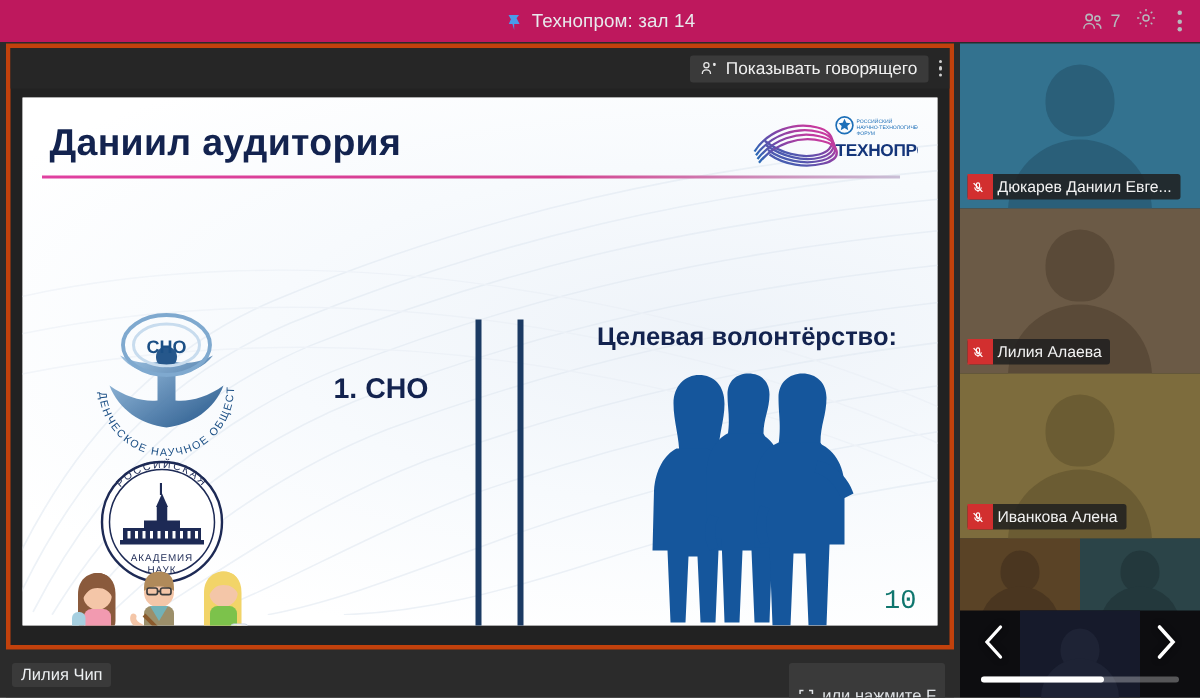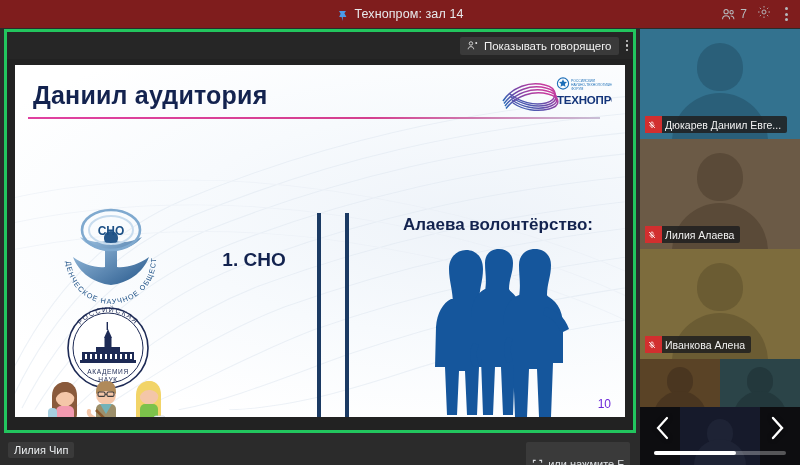--- a/index.html
+++ b/index.html
@@ -3,35 +3,35 @@
 <meta charset="utf-8">
 <style>
   * { box-sizing: border-box; margin:0; padding:0; }
   html,body { width:800px; height:465px; overflow:hidden; background:#2b2b2b;
     font-family:"Liberation Sans", sans-serif; }
 
   .app { position:relative; width:800px; height:465px; background:#2b2b2b; }
 
   
   .topbar { position:absolute; left:0; top:0; width:800px; height:28px;
-    background:#7f1d1d; display:flex; align-items:center; }
+    background:#be185d; display:flex; align-items:center; }
   .topbar-center { position:absolute; left:0; right:0; top:0; height:28px;
     display:flex; align-items:center; justify-content:center; gap:6px; }
   .pin-icon { width:12px; height:12px; display:block; }
   .room-title { color:#e8eaed; font-size:12.5px; letter-spacing:.1px; }
   .topbar-right { position:absolute; right:8px; top:0; height:28px;
     display:flex; align-items:center; gap:10px; }
   .tb-ic { display:flex; align-items:center; gap:4px; color:#b6b9bd; font-size:12px; }
   .tb-ic svg { display:block; }
   .kebab { display:flex; flex-direction:column; gap:2.5px; padding:3px 4px; }
   .kebab i { width:3px; height:3px; border-radius:50%; background:#b6b9bd; display:block; }
 
   
   .share-frame { position:absolute; left:4px; top:29px; width:632px; height:404px;
-    border:3px solid #22c55e; background:#222; }
+    border:3px solid #c2410c; background:#222; }
   .share-topstrip { position:absolute; left:0; top:0; width:100%; height:27px;
     background:#262626; display:flex; align-items:center; justify-content:flex-end; }
   .speaker-btn { display:flex; align-items:center; gap:5px; background:#3a3a3a;
     color:#f1f1f1; font-size:11.5px; padding:3px 7px; margin-right:2px; border-radius:2px; }
   .speaker-btn svg { display:block; }
   .strip-kebab { display:flex; flex-direction:column; gap:2px; padding:4px 5px; }
   .strip-kebab i { width:2.5px; height:2.5px; border-radius:50%; background:#d0d0d0; display:block; }
 
   
   .slide { position:absolute; left:8px; top:33px; width:610px; height:352px;
@@ -57,21 +57,21 @@
   .li-1 { left:178px; top:183px; width:122px; }
   .li-2 { left:170px; top:256px; width:138px; }
 
   .vline { position:absolute; width:4px; background:#1b3a63; }
   .vline-a { left:302px; top:148px; height:255px; }
   .vline-b { left:330px; top:148px; height:255px; }
 
   .vol-title { position:absolute; left:352px; top:150px; width:262px;
     text-align:center; font-size:17px; font-weight:bold; color:#13234f; }
   .group-sil { position:absolute; left:404px; top:182px; width:166px; height:184px; }
-  .page-num { position:absolute; right:14px; bottom:6px; font-size:12px; color:#6d28d9; }
+  .page-num { position:absolute; right:14px; bottom:6px; font-size:18px; color:#0f766e;font-family:Liberation Mono, monospace; }
 
   
   .presenter-bar { position:absolute; left:4px; bottom:0; width:632px; height:29px;
     background:#2b2b2b; }
   .presenter-name { position:absolute; left:4px; top:6px; background:#3a3a3a;
     color:#eceff1; font-size:11px; padding:2px 6px; border-radius:2px; }
   .fs-hint { position:absolute; right:6px; top:6px; background:#3a3a3a;
     color:#dfe2e5; font-size:11px; padding:16px 6px; border-radius:2px;
     display:flex; align-items:center; gap:5px; }
   .fs-hint svg { display:block; }
@@ -323,21 +323,21 @@
           <rect x="115" y="90" width="7" height="5" rx="2" fill="#d9392f"></rect>
           <rect x="124" y="90" width="7" height="5" rx="2" fill="#d9392f"></rect>
         </g>
       </svg>
 
       <div class="list-item li-1">1. СНО</div>
 
       <div class="vline vline-a"></div>
       <div class="vline vline-b"></div>
 
-      <div class="vol-title">Алаева волонтёрство:</div>
+      <div class="vol-title">Целевая волонтёрство:</div>
 
       <svg class="group-sil" viewBox="0 0 166 184">
         <g fill="#15569c">
           <path d="M30 22 C30 10 38 3 47 3 C57 3 64 10 64 22 C64 34 60 42 60 56 L62 60 C54 62 42 62 34 58 C34 44 30 34 30 22 Z"></path>
           <path d="M32 52 C24 56 18 66 17 80 L16 120 L26 120 L28 168 L38 168 L40 124 L46 124 L48 168 L58 168 L60 120 L68 120 L68 80 C68 64 60 55 52 52 Z"></path>
           <path d="M66 16 C66 7 72 2 80 2 C88 2 94 7 94 16 C94 26 90 32 90 42 L92 46 C82 48 72 48 66 44 C68 32 66 26 66 16 Z"></path>
           <path d="M66 42 C58 46 52 56 52 70 L52 112 L62 112 L64 168 L74 168 L76 120 L82 120 L84 168 L94 168 L96 112 L104 112 L104 70 C104 58 96 46 88 42 Z"></path>
           <path d="M100 18 C100 8 107 2 116 2 C125 2 132 8 132 18 C132 30 128 36 128 48 L130 52 C120 54 108 54 100 50 C102 36 100 30 100 18 Z"></path>
           <path d="M100 48 C90 52 84 62 84 78 L84 118 L94 118 L96 170 L108 170 L110 122 L118 122 L120 170 L132 170 L134 116 L144 116 L144 78 C144 62 136 52 126 48 Z"></path>
           <path d="M126 60 C136 62 146 70 150 82 L142 86 C138 76 132 70 124 68 Z"></path>

